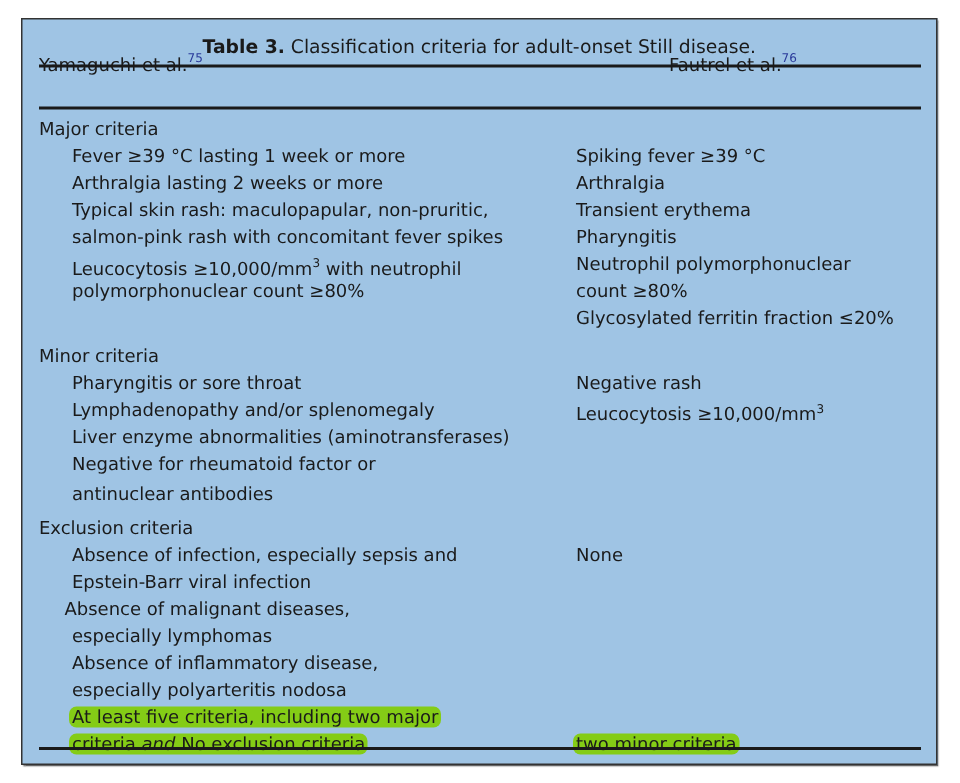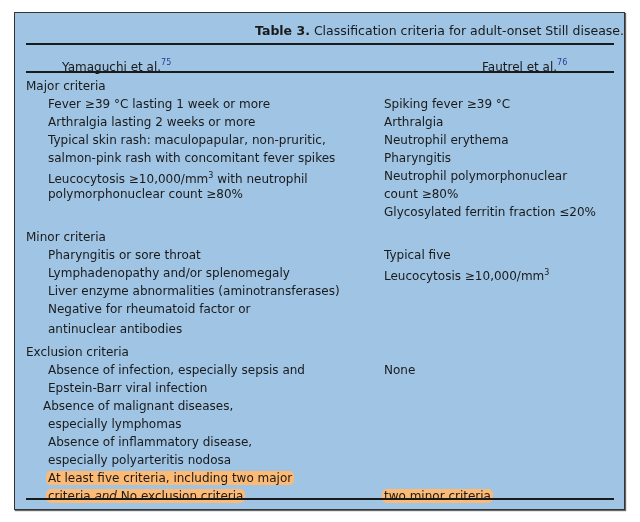--- a/index.html
+++ b/index.html
@@ -1,26 +1,26 @@
 <!DOCTYPE html>
 <html><head>
 <meta charset="utf-8">
 <style>
   html, body { margin:0; padding:0; background:#ffffff; }
   body { width:640px; height:522px; position:relative; overflow:hidden;
          font-family:"DejaVu Sans", "Liberation Sans", sans-serif; color:#1a1a1a; }
   .box { position:absolute; left:14px; top:12px; width:609px; height:496px;
          background:#9fc4e4; border:1.5px solid #333; box-shadow:1px 1px 1px #666; }
-  .title { position:absolute; left:0; right:0; top:10px; text-align:right; font-size:12.5px; }
+  .title { position:absolute; left:0; right:0; top:10px; text-align:center; font-size:12.5px; }
   .title b { font-weight:bold; }
   .rule { position:absolute; left:11px; width:588px; height:1.6px; background:#1a1a1a; }
-  .hdr { position:absolute; top:46px; font-size:12px;margin-left:36px; }
+  .hdr { position:absolute; top:22px; font-size:12px; }
   .hdr sup { font-size:8px; color:#2a3a9a; position:relative; top:-1px; }
   .line { position:absolute; font-size:12px; white-space:nowrap; line-height:18px; }
-  .hl { background:#fdba74; border-radius:5px; padding:0 2px; margin-left:-2px; }
+  .hl { background:#84cc16; border-radius:5px; padding:0 2px; margin-left:-2px; }
   sup.s { font-size:8px; }
 </style>
 </head>
 <body>
 
 <div class="box">
   <div class="title">
     <b>Table 3.</b>
     <span>Classification criteria for adult-onset Still disease.</span>
   </div>
@@ -39,34 +39,34 @@
   <div class="line" style="left:33px;top:100px">Arthralgia lasting 2 weeks or more</div>
   <div class="line" style="left:33px;top:118px">Typical skin rash: maculopapular, non-pruritic,</div>
   <div class="line" style="left:33px;top:136px">salmon-pink rash with concomitant fever spikes</div>
   <div class="line" style="left:33px;top:154px">
     <span>Leucocytosis ≥10,000/mm</span><sup class="s">3</sup> <span>with neutrophil</span>
   </div>
   <div class="line" style="left:33px;top:172px">polymorphonuclear count ≥80%</div>
 
   <div class="line" style="left:369px;top:82px">Spiking fever ≥39 °C</div>
   <div class="line" style="left:369px;top:100px">Arthralgia</div>
-  <div class="line" style="left:369px;top:118px">Neutrophil erythema</div>
+  <div class="line" style="left:369px;top:118px">Transient erythema</div>
   <div class="line" style="left:369px;top:136px">Pharyngitis</div>
   <div class="line" style="left:369px;top:154px">Neutrophil polymorphonuclear</div>
   <div class="line" style="left:369px;top:172px">count ≥80%</div>
   <div class="line" style="left:369px;top:190px">Glycosylated ferritin fraction ≤20%</div>
 
   <div class="line" style="left:11px;top:215px">Minor criteria</div>
   <div class="line" style="left:33px;top:233px">Pharyngitis or sore throat</div>
   <div class="line" style="left:33px;top:251px">Lymphadenopathy and/or splenomegaly</div>
   <div class="line" style="left:33px;top:269px">Liver enzyme abnormalities (aminotransferases)</div>
   <div class="line" style="left:33px;top:287px">Negative for rheumatoid factor or</div>
   <div class="line" style="left:33px;top:307px">antinuclear antibodies</div>
 
-  <div class="line" style="left:369px;top:233px">Typical five</div>
+  <div class="line" style="left:369px;top:233px">Negative rash</div>
   <div class="line" style="left:369px;top:251px">
     <span>Leucocytosis ≥10,000/mm</span><sup class="s">3</sup>
   </div>
 
   <div class="line" style="left:11px;top:330px">Exclusion criteria</div>
   <div class="line" style="left:33px;top:348px">Absence of infection, especially sepsis and</div>
   <div class="line" style="left:33px;top:366px">Epstein-Barr viral infection</div>
   <div class="line" style="left:28px;top:384px">Absence of malignant diseases,</div>
   <div class="line" style="left:33px;top:402px">especially lymphomas</div>
   <div class="line" style="left:33px;top:420px">Absence of inflammatory disease,</div>

